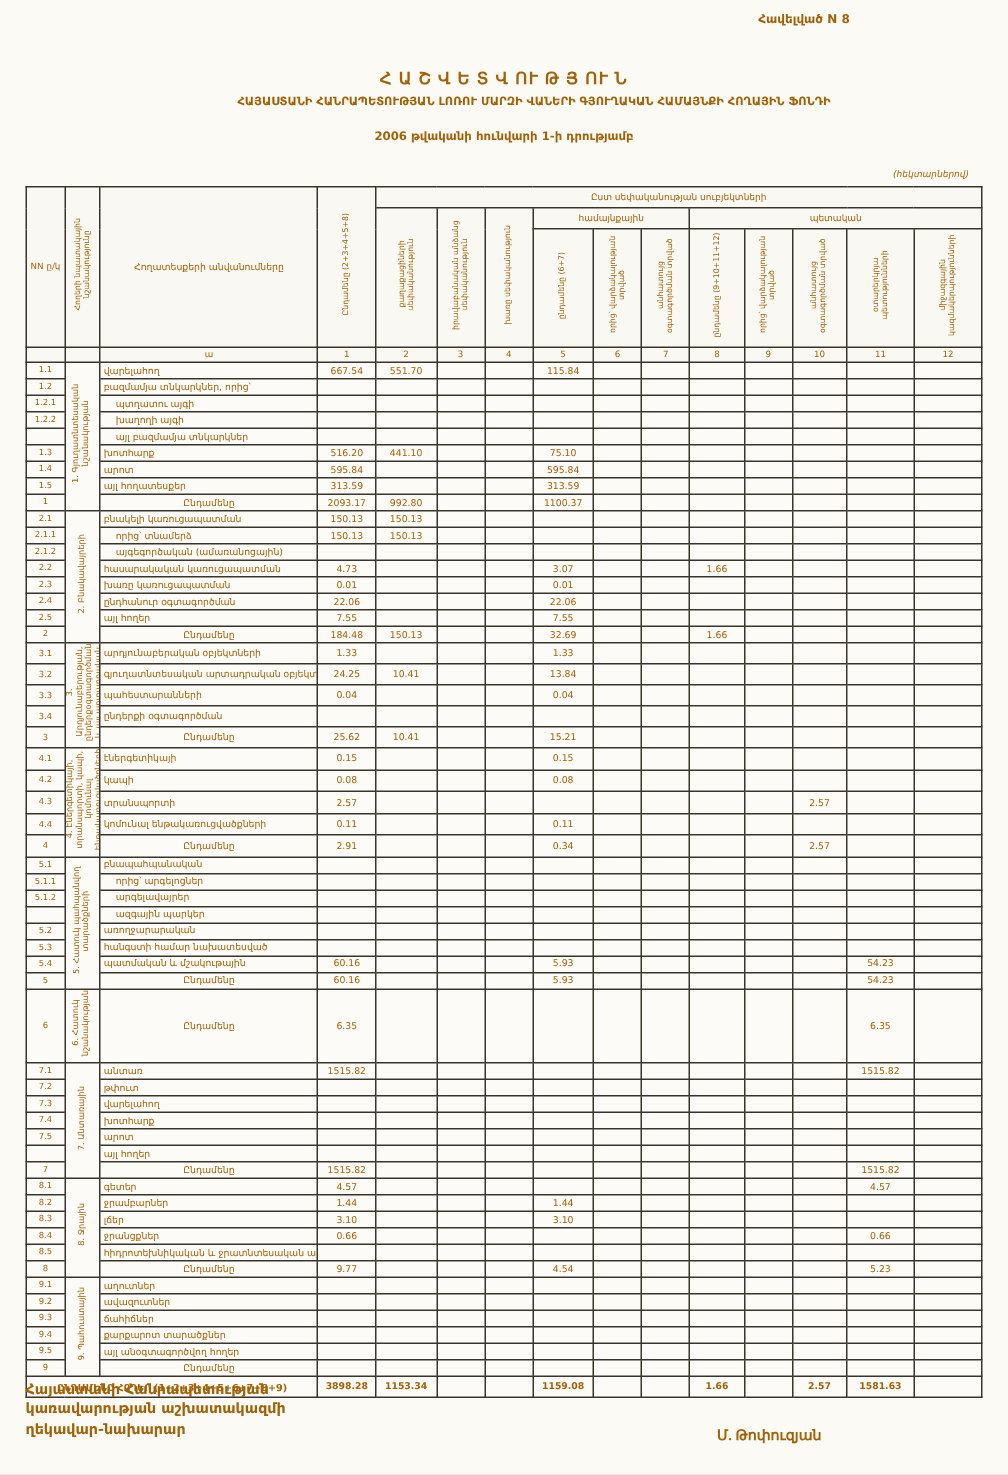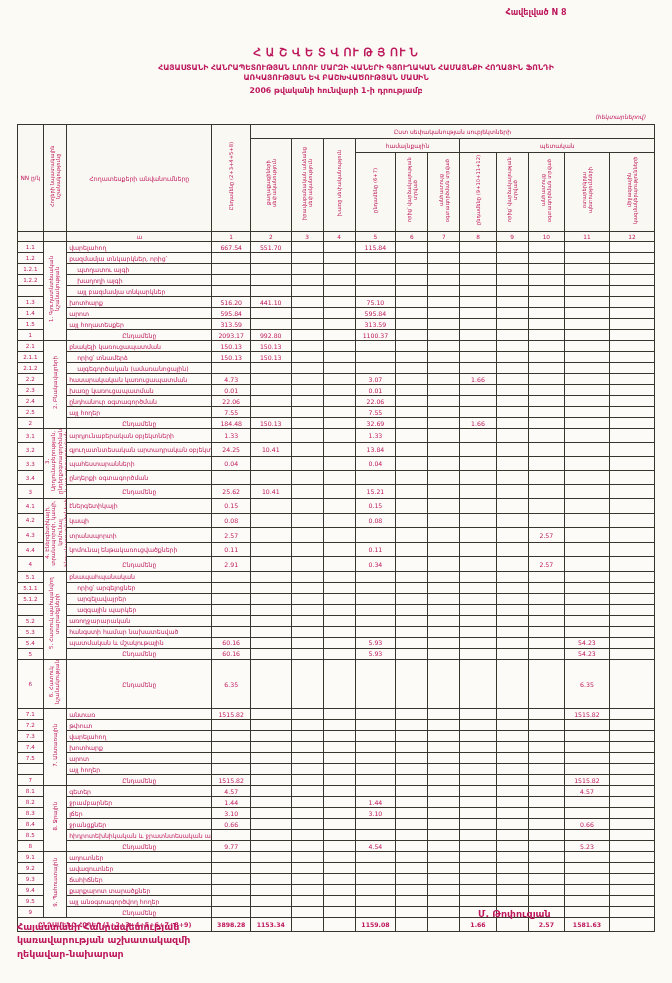--- a/index.html
+++ b/index.html
@@ -1,17 +1,17 @@
 <!DOCTYPE html>
 <html><head>
 <meta charset="utf-8">
 <style>
   * { box-sizing: border-box; }
   html,body { margin:0; padding:0; background:#d9d8d3; font-family:"DejaVu Sans",sans-serif; }
-  .page { position:relative; width:672px; height:983px; margin:0 auto; background:#fbfaf5; color:#be185d; overflow:hidden; }
+  .page { position:relative; width:672px; height:983px; margin:0 auto; background:#fbfaf5; color:#a16207; overflow:hidden; }
 
   .appendix { position:absolute; top:8px; right:10px; width:252px; text-align:center;
               font-size:8px; font-weight:bold; line-height:1.35; }
   .title    { position:absolute; top:46px; left:0; width:100%; text-align:center;
               font-size:11px; font-weight:bold; letter-spacing:1px;font-family:Liberation Serif, serif; }
   .sub      { position:absolute; left:0; width:100%; text-align:center; font-weight:bold; font-size:7.6px; }
   .sub1 { top:63px;margin-left:20px; } .sub2 { top:73px; } .dateline { top:86px; font-size:7.8px; }
   .units { position:absolute; top:113px; right:26px; font-size:6px; font-style:italic; }
 
   .tablewrap { position:absolute; top:124px; left:17px; width:638px; }
@@ -37,34 +37,33 @@
   td.num   { font-size:5.6px; text-align:center; }
   td.groupcell { text-align:center; }
   td.label { font-size:6.2px; text-align:left; padding-left:2px; white-space:nowrap; }
   td.label.ind { padding-left:10px; }
   td.label.totallabel { text-align:center; padding-left:0; }
   td.val   { font-size:6.2px; text-align:center; white-space:nowrap; }
   tr.grand td { height:14px; font-weight:bold; }
   td.gtlabel { font-size:6.4px; text-align:center; white-space:nowrap; }
 
   .footer-left { position:absolute; left:17px; top:920px; font-size:9.5px; font-weight:bold; line-height:1.4; }
-  .signer { position:absolute; left:478px; top:908px; font-size:9.5px; font-weight:bold; }
+  .signer { position:absolute; left:478px; top:951px; font-size:9.5px; font-weight:bold;font-family:Liberation Serif, serif; }
 </style>
 </head>
 <body>
 
 <div class="page">
 
   <div class="appendix">
     <div>Հավելված N 8</div>
   </div>
 
   <div class="title">Հ Ա Շ Վ Ե Տ Վ ՈՒ Թ Յ ՈՒ Ն</div>
   <div class="sub sub1">ՀԱՅԱՍՏԱՆԻ ՀԱՆՐԱՊԵՏՈՒԹՅԱՆ ԼՈՌՈՒ ՄԱՐԶԻ ՎԱՆԵՐԻ ԳՅՈՒՂԱԿԱՆ ՀԱՄԱՅՆՔԻ ՀՈՂԱՅԻՆ ՖՈՆԴԻ</div>
-  <div class="sub sub2">ԱՌԿԱՅՈՒԹՅԱՆ ԵՎ ԲԱՇԽՎԱԾՈՒԹՅԱՆ ՄԱՍԻՆ</div>
   <div class="sub dateline">2006 թվականի հունվարի 1-ի դրությամբ</div>
   <div class="units">(հեկտարներով)</div>
 
   <div class="tablewrap">
     <table>
       <colgroup>
         <col style="width:24px">
           <col style="width:22px">
           <col style="width:136px">
         <col style="width:36px">

